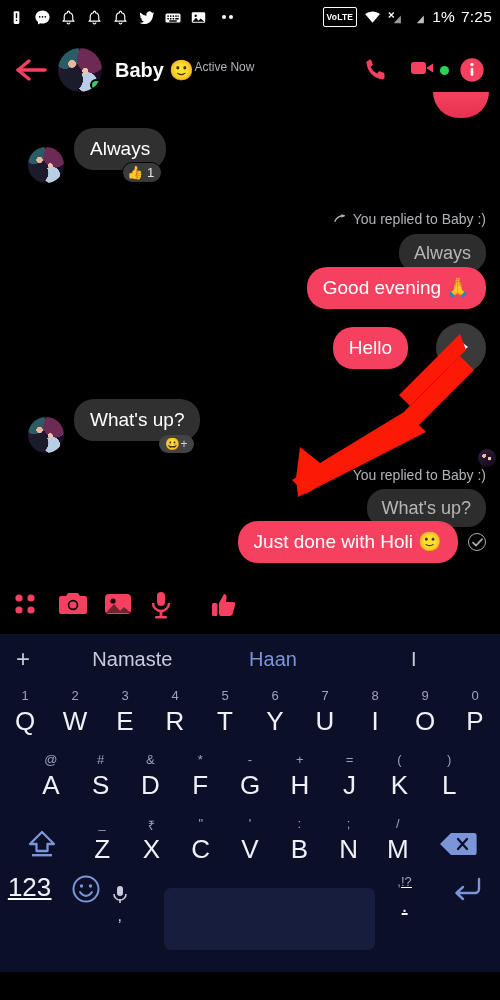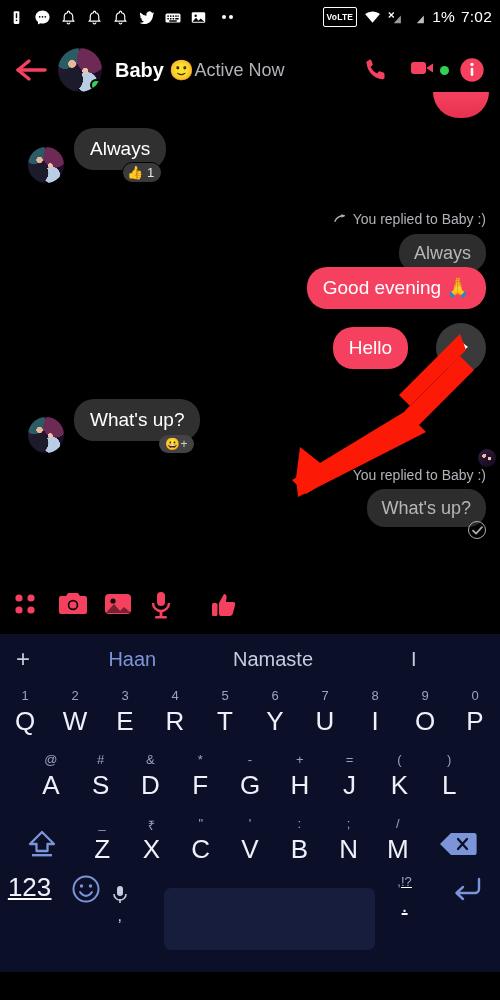--- a/index.html
+++ b/index.html
@@ -50,21 +50,21 @@
       linear-gradient(150deg,#3a2040 0%,#241430 45%,#120a18 100%);
     overflow:hidden;
   }
   .avatar .dot-online{
     position:absolute; right:0px; bottom:1px;
     width:12px;height:12px;border-radius:50%;
     background:#31d158; border:2px solid #000;
   }
   .hdr-text{ margin-left:13px; display:flex; flex-direction:row; justify-content:center; }
   .hdr-name{ font-size:20px; font-weight:700; line-height:1.15; display:flex; align-items:center; gap:5px;}
-  .hdr-sub{ font-size:18px; color:#b0b3b8; margin-top:1px; }
+  .hdr-sub{ font-size:12px; color:#b0b3b8; margin-top:1px; }
   .hdr-actions{ margin-left:auto; display:flex; align-items:center; gap:20px; position:relative;}
   .hdr-ico{ width:28px;height:28px;position:relative;display:block; }
   .vid-dot{ width:9px;height:9px;border-radius:50%;background:#31d158;position:absolute;right:-11px;top:10px; }
   .red-semi{
     position:absolute; right:11px; top:58px;
     width:56px;height:26px;
     background:linear-gradient(180deg,#f5415f,#e8304f);
     border-radius:0 0 60px 60px;
   }
 
@@ -265,21 +265,21 @@
           <path d="M21 20H11L21 9z" fill="#9a9a9a"></path>
           <path d="M4 5l7 7M11 5l-7 7" stroke="#fff" stroke-width="1.8"></path>
         </svg>
     </span>
     <span class="sb-ico">
       <svg width="17" height="17" viewBox="0 0 24 24">
           <path d="M21 20H11L21 9z" fill="#bdbdbd"></path>
         </svg>
     </span>
     <span class="sb-time">1%</span>
-    <span class="sb-time">7:02</span>
+    <span class="sb-time">7:25</span>
   </div>
 </div>
 
 <div class="header">
   <span class="back-arrow">
     <svg width="34" height="28" viewBox="0 0 34 28">
         <path d="M15 5L4 14l11 9" fill="none" stroke="#f5415f" stroke-width="3.4" stroke-linecap="round" stroke-linejoin="round"></path>
         <path d="M4 14h27" stroke="#f5415f" stroke-width="3.4" stroke-linecap="round"></path>
       </svg>
   </span>
@@ -369,20 +369,21 @@
   </div>
 
   <div style="margin-top:14px">
     <div class="reply-label">
       <span>You replied to Baby :)</span>
     </div>
     <div class="row out" style="margin-top:6px">
       <div class="bubble bub-quote">What's up?</div>
     </div>
     <div class="row out" style="margin-top:-6px;position:relative;z-index:2;align-items:center;gap:10px">
+      <div class="bubble bub-out">Just done with Holi 🙂</div>
       <span class="tick">
         <svg width="11" height="9" viewBox="0 0 11 9">
             <path d="M1 4.6l3 3L10 1.2" fill="none" stroke="#a9adb3" stroke-width="1.7" stroke-linecap="round" stroke-linejoin="round"></path>
           </svg>
       </span>
     </div>
   </div>
 
   <span class="seen-av" style="position:absolute;right:4px;top:343px"></span>
 
@@ -428,22 +429,22 @@
         <path d="M9 12l5-9c1.8.2 2.8 1.5 2.6 3.3L16 11h7.2c1.4 0 2.4 1.3 2 2.7l-2.4 9.1A3 3 0 0120 25h-9a2 2 0 01-2-2z" fill="#f5415f"></path>
         <rect x="2" y="12" width="5.5" height="13" rx="1.6" fill="#f5415f"></rect>
       </svg>
   </span>
 </div>
 
 <div class="kb">
 
   <div class="suggest">
     <span class="sg-plus">+</span>
+    <span class="sg">Namaste</span>
     <span class="sg blue">Haan</span>
-    <span class="sg">Namaste</span>
     <span class="sg">I</span>
   </div>
 
   <div class="kbrow">
     <span class="key">
         <span class="sup">1</span>
         <span class="lbl">Q</span>
       </span>
     <span class="key">
         <span class="sup">2</span>

